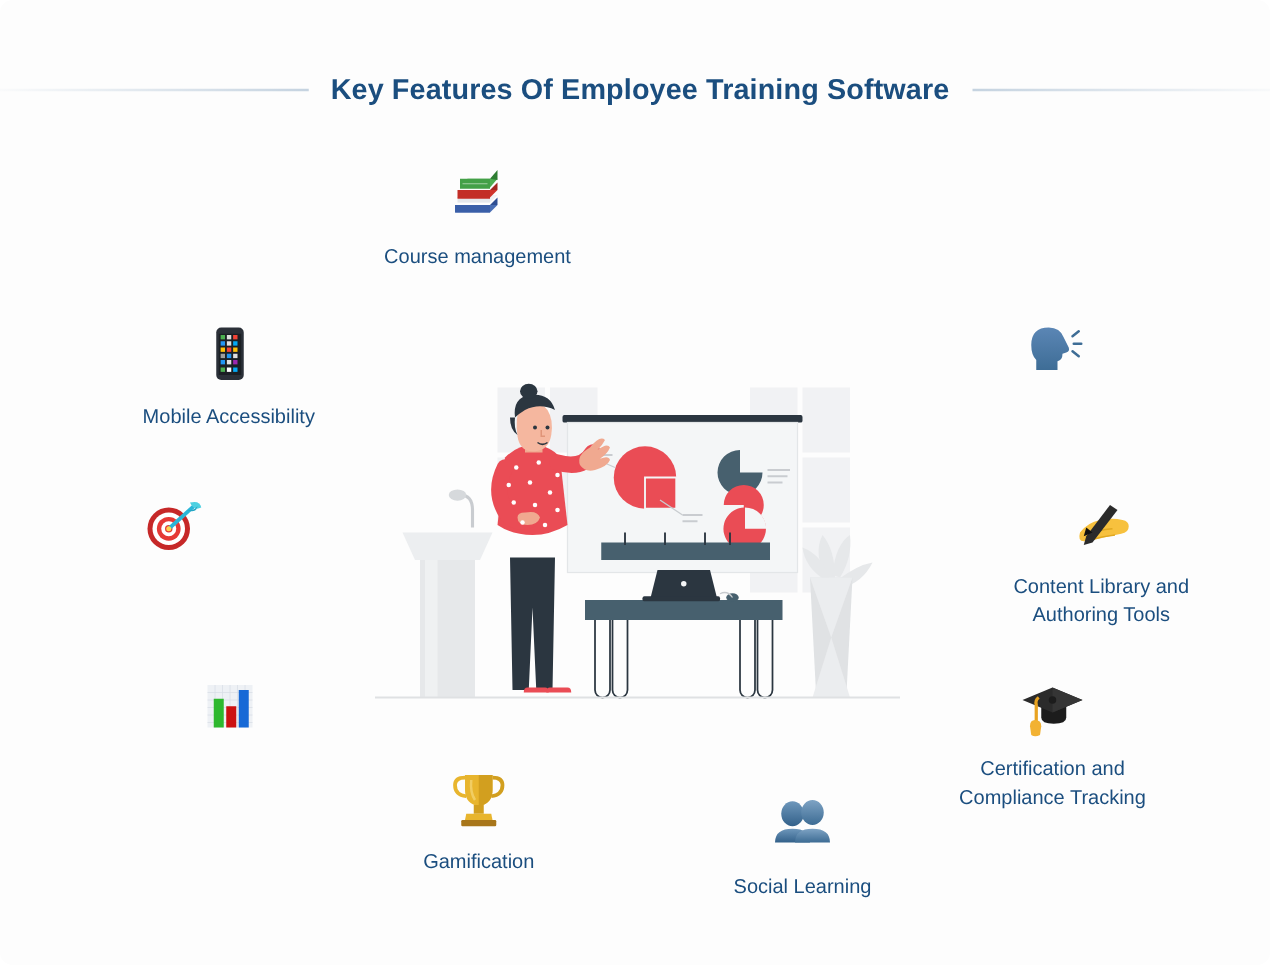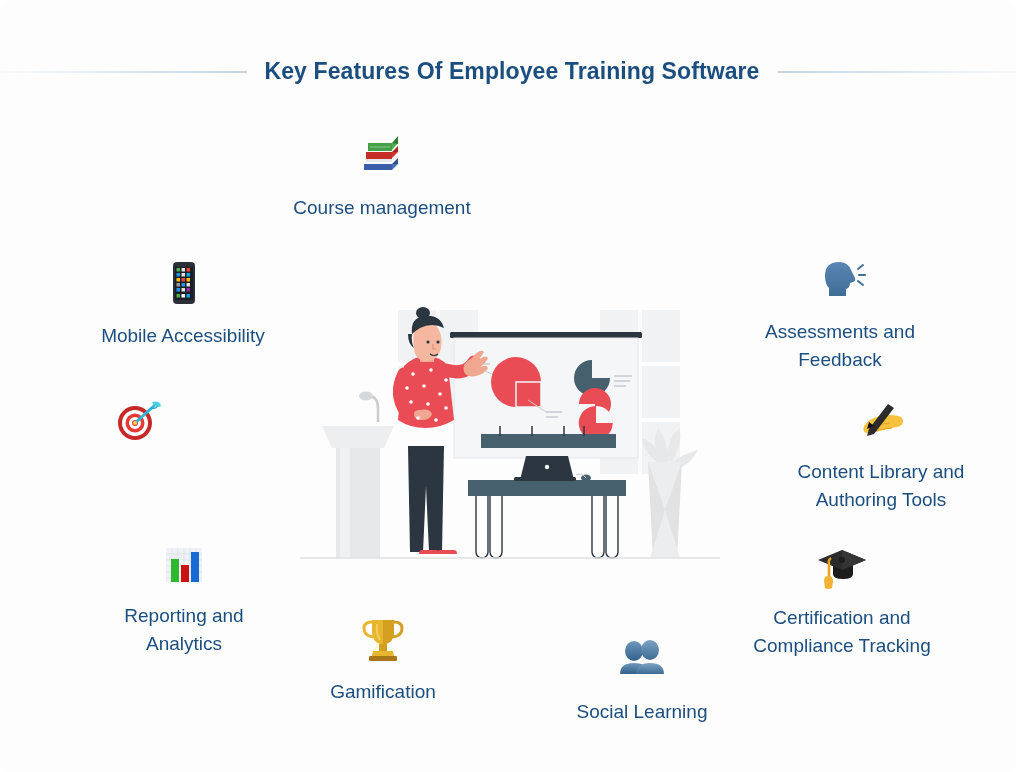--- a/index.html
+++ b/index.html
@@ -56,21 +56,21 @@
     align-items: center;
     text-align: center;
   }
   .feature .icon {
     line-height: 1;
     margin-bottom: 12px;
     display: block;
   }
   .feature .icon svg { display: block; }
   .feature .label {
-    font-size: 19px;
+    font-size: 16px;
     color: #1b4e7f;
     line-height: 1.45;
     white-space: pre-line;
   }
 
   
   #f-course      { left: 291px; top: 126px; width: 182px; }
   #f-integration { left: 562px; top: 126px; width: 162px; }
   #f-mobile      { left: 93px;  top: 256px; width: 180px; text-align: center; }
   #f-personal    { left: 65px;  top: 392px; width: 146px; }
@@ -319,43 +319,39 @@
             <line x1="20" y1="10" x2="20" y2="44"></line>
           <line x1="26" y1="10" x2="26" y2="44"></line>
             <line x1="32" y1="10" x2="32" y2="44"></line>
           <line x1="38" y1="10" x2="38" y2="44"></line>
         </g>
         <rect x="13" y="21" width="8" height="23" fill="#2eb82e"></rect>
         <rect x="23" y="27" width="8" height="17" fill="#cc1111"></rect>
         <rect x="33" y="14" width="8" height="30" fill="#1769d6"></rect>
       </svg>
     </span>
-    <span class="label">Reporting and
-Analytics</span>
   </div>
 
   <div class="feature" id="f-assess">
     <span class="icon">
       <svg width="54" height="54" viewBox="0 0 54 54">
         <defs>
           <linearGradient id="headgrad" x1="0" y1="0" x2="0" y2="1">
             <stop offset="0%" stop-color="#5b86b5"></stop>
             <stop offset="100%" stop-color="#3e6d96"></stop>
           </linearGradient>
         </defs>
         <path d="M12 24 q0 -14 14 -14 q9 0 12 8 l4 8 q1 3 -2 4 l-3 1 q0 5 -4 6 l0 7 h-17 l0 -8 q-4 -4 -4 -12 z" fill="url(#headgrad)"></path>
         <g stroke="#3e6d96" stroke-width="2" stroke-linecap="round">
           <line x1="45" y1="17" x2="50" y2="13"></line>
           <line x1="46" y1="23" x2="52" y2="23"></line>
           <line x1="45" y1="29" x2="50" y2="33"></line>
         </g>
       </svg>
     </span>
-    <span class="label">Assessments and
-Feedback</span>
   </div>
 
   <div class="feature" id="f-content">
     <span class="icon">
       <svg width="54" height="54" viewBox="0 0 54 54">
         <path d="M10 34 q6 -8 16 -10 q10 -2 18 0 q5 1 5 5 q0 5 -6 6 q-10 2 -18 4 q-8 2 -12 2 q-5 0 -3 -7 z" fill="#f7c13e"></path>
         <path d="M14 36 q10 -4 22 -5" stroke="#e0a820" stroke-width="1.2" fill="none"></path>
         <path d="M18 40 q10 -3 20 -4" stroke="#e0a820" stroke-width="1.2" fill="none"></path>
         <path d="M34 12 l6 4 l-20 26 l-7 2 l2 -7 z" fill="#2b2b2b"></path>
         <path d="M13 37 l2 -7 l5 4 z" fill="#111111"></path>

